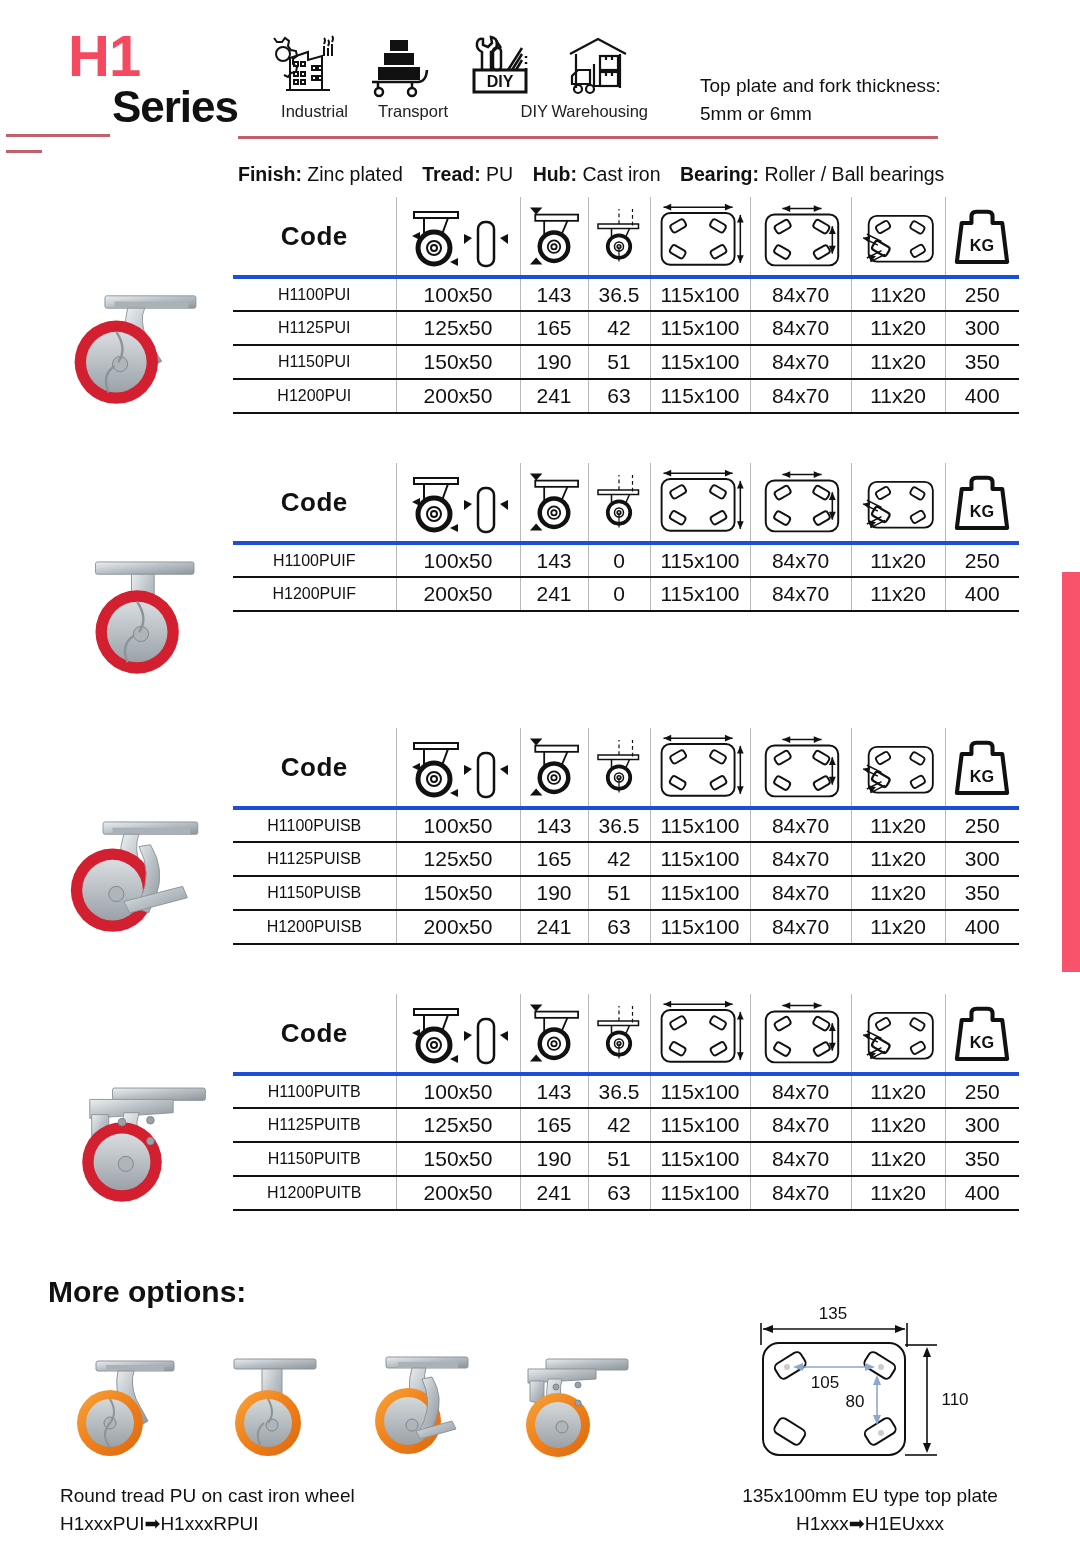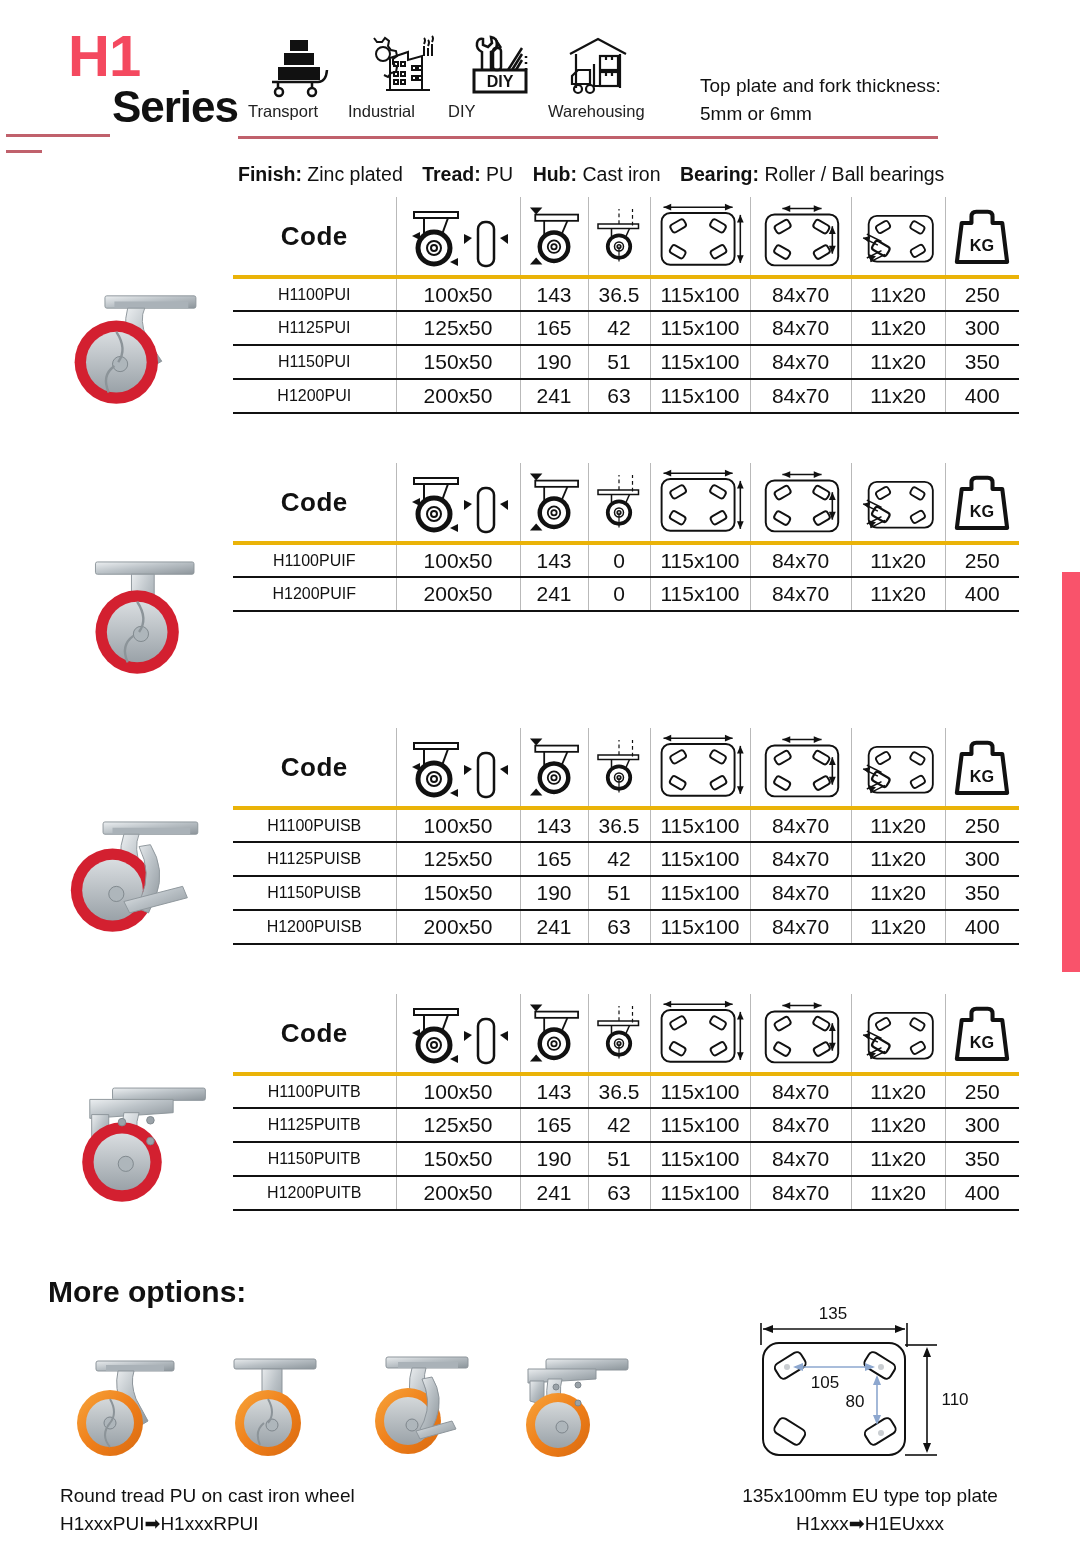--- a/index.html
+++ b/index.html
@@ -34,21 +34,21 @@
   .brand-rule1 {
     position: absolute; left: 6px; top: 134px;
     width: 104px; height: 3px; background: #c0616c;
   }
   .brand-rule2 {
     position: absolute; left: 6px; top: 150px;
     width: 36px; height: 3px; background: #c0616c;
   }
 
   .iconbar { position: absolute; left: 248px; top: 34px; display: flex; align-items: flex-end; gap: 0px; }
-  .iconcell { width: 100px; text-align: left; }
+  .iconcell { width: 100px; text-align: right; }
   .iconcell svg { display: block; margin: 0 auto; }
   .iconcell .cap { font-size: 16.5px; color: #222; margin-top: 2px; }
 
   .toptext {
     position: absolute; left: 660px; top: 72px;
     font-size: 19px; line-height: 1.45; color: #111; margin-left: 40px;
   }
 
   .head-rule {
     position: absolute; left: 238px; top: 136px;
@@ -66,21 +66,21 @@
   .tbl-block { position: absolute; left: 233px; width: 786px; }
   table.spec { width: 786px; border-collapse: collapse; table-layout: fixed; }
   table.spec td { border-left: 1px solid #b9b9b9; text-align: center; vertical-align: middle; }
   table.spec td:first-child { border-left: none; }
 
   tr.hdr td { height: 80px; padding: 0; }
   tr.hdr td.code-th {
     font-size: 26px; font-weight: bold; letter-spacing: 0.5px;
   }
   tr.hdr td svg { display: block; margin: 0 auto; }
-  tr.hdr { border-bottom: 4px solid #eab308; }
+  tr.hdr { border-bottom: 4px solid #1d4ed8; }
 
   tr.drow td {
     height: 34px; font-size: 21px; color: #111;
     border-bottom: 2.5px solid #111;
   }
   tr.drow:last-child td { border-bottom: 2.5px solid #111; }
   tr.drow td.code { font-size: 16px; }
   table.spec { border-bottom: 2.5px solid #111; }
 
   
@@ -122,39 +122,20 @@
 <div class="header">
 
   <div class="brand">
     <div class="brand-h1">H1</div>
     <div class="brand-series">Series</div>
   </div>
   <div class="brand-rule1"></div>
   <div class="brand-rule2"></div>
 
   <div class="iconbar">
-
-    <div class="iconcell">
-      <span>
-      <svg width="76" height="66" viewBox="0 0 76 66">
-        <g fill="#111">
-          <rect x="30" y="6" width="18" height="11"></rect>
-          <rect x="24" y="19" width="30" height="12"></rect>
-          <rect x="18" y="33" width="42" height="13"></rect>
-        </g>
-        <g fill="none" stroke="#111" stroke-width="2.5">
-          <path d="M12 48 L58 48 q8 0 9 -12"></path>
-          <path d="M18 48 L18 54 M52 48 L52 54"></path>
-          <circle cx="19" cy="58" r="4"></circle>
-          <circle cx="52" cy="58" r="4"></circle>
-        </g>
-      </svg>
-      </span>
-      <div class="cap">Transport</div>
-    </div>
 
     <div class="iconcell">
       <span>
       <svg width="76" height="66" viewBox="0 0 76 66">
         <g fill="none" stroke="#111" stroke-width="2">
           <path d="M14 4 l3 4 5 0 3 -4 4 3 -1 5 3 4 5 1 1 5 -4 3 0 5 4 3 -1 5 -5 1 -3 4 -4 -2"></path>
           <circle cx="23" cy="20" r="7"></circle>
           <path d="M30 56 L30 24 L48 18 L48 26 L62 22 L62 56 Z"></path>
           <path d="M26 56 L70 56"></path>
           <rect x="34" y="28" width="4" height="4"></rect>
@@ -171,20 +152,39 @@
           <path d="M64 10 q2 -4 0 -6 M68 12 q2 -4 0 -6 M72 8 q2 -4 0 -6"></path>
         </g>
       </svg>
       </span>
       <div class="cap">Industrial</div>
     </div>
 
     <div class="iconcell">
       <span>
       <svg width="76" height="66" viewBox="0 0 76 66">
+        <g fill="#111">
+          <rect x="30" y="6" width="18" height="11"></rect>
+          <rect x="24" y="19" width="30" height="12"></rect>
+          <rect x="18" y="33" width="42" height="13"></rect>
+        </g>
+        <g fill="none" stroke="#111" stroke-width="2.5">
+          <path d="M12 48 L58 48 q8 0 9 -12"></path>
+          <path d="M18 48 L18 54 M52 48 L52 54"></path>
+          <circle cx="19" cy="58" r="4"></circle>
+          <circle cx="52" cy="58" r="4"></circle>
+        </g>
+      </svg>
+      </span>
+      <div class="cap">Transport</div>
+    </div>
+
+    <div class="iconcell">
+      <span>
+      <svg width="76" height="66" viewBox="0 0 76 66">
         <g fill="none" stroke="#111" stroke-width="2.5">
           <path d="M22 36 L22 18 q-6 -3 -5 -9 q1 -5 6 -4 l0 6 5 2 4 -4 -1 -6 q6 1 6 7 q0 6 -6 8 l0 18"></path>
           <rect x="33" y="14" width="8" height="22" rx="3"></rect>
           <path d="M37 14 L37 8 L41 14"></path>
           <path d="M48 36 L62 14 M52 36 L62 20 M56 36 L62 26"></path>
           <path d="M66 22 L66 24 M66 28 L66 30 M66 34 L66 36"></path>
           <rect x="14" y="36" width="52" height="22" stroke-width="3"></rect>
         </g>
         <text x="40" y="53" font-family="Liberation Sans, sans-serif" font-size="16" font-weight="bold" fill="#111" text-anchor="middle">DIY</text>
       </svg>

